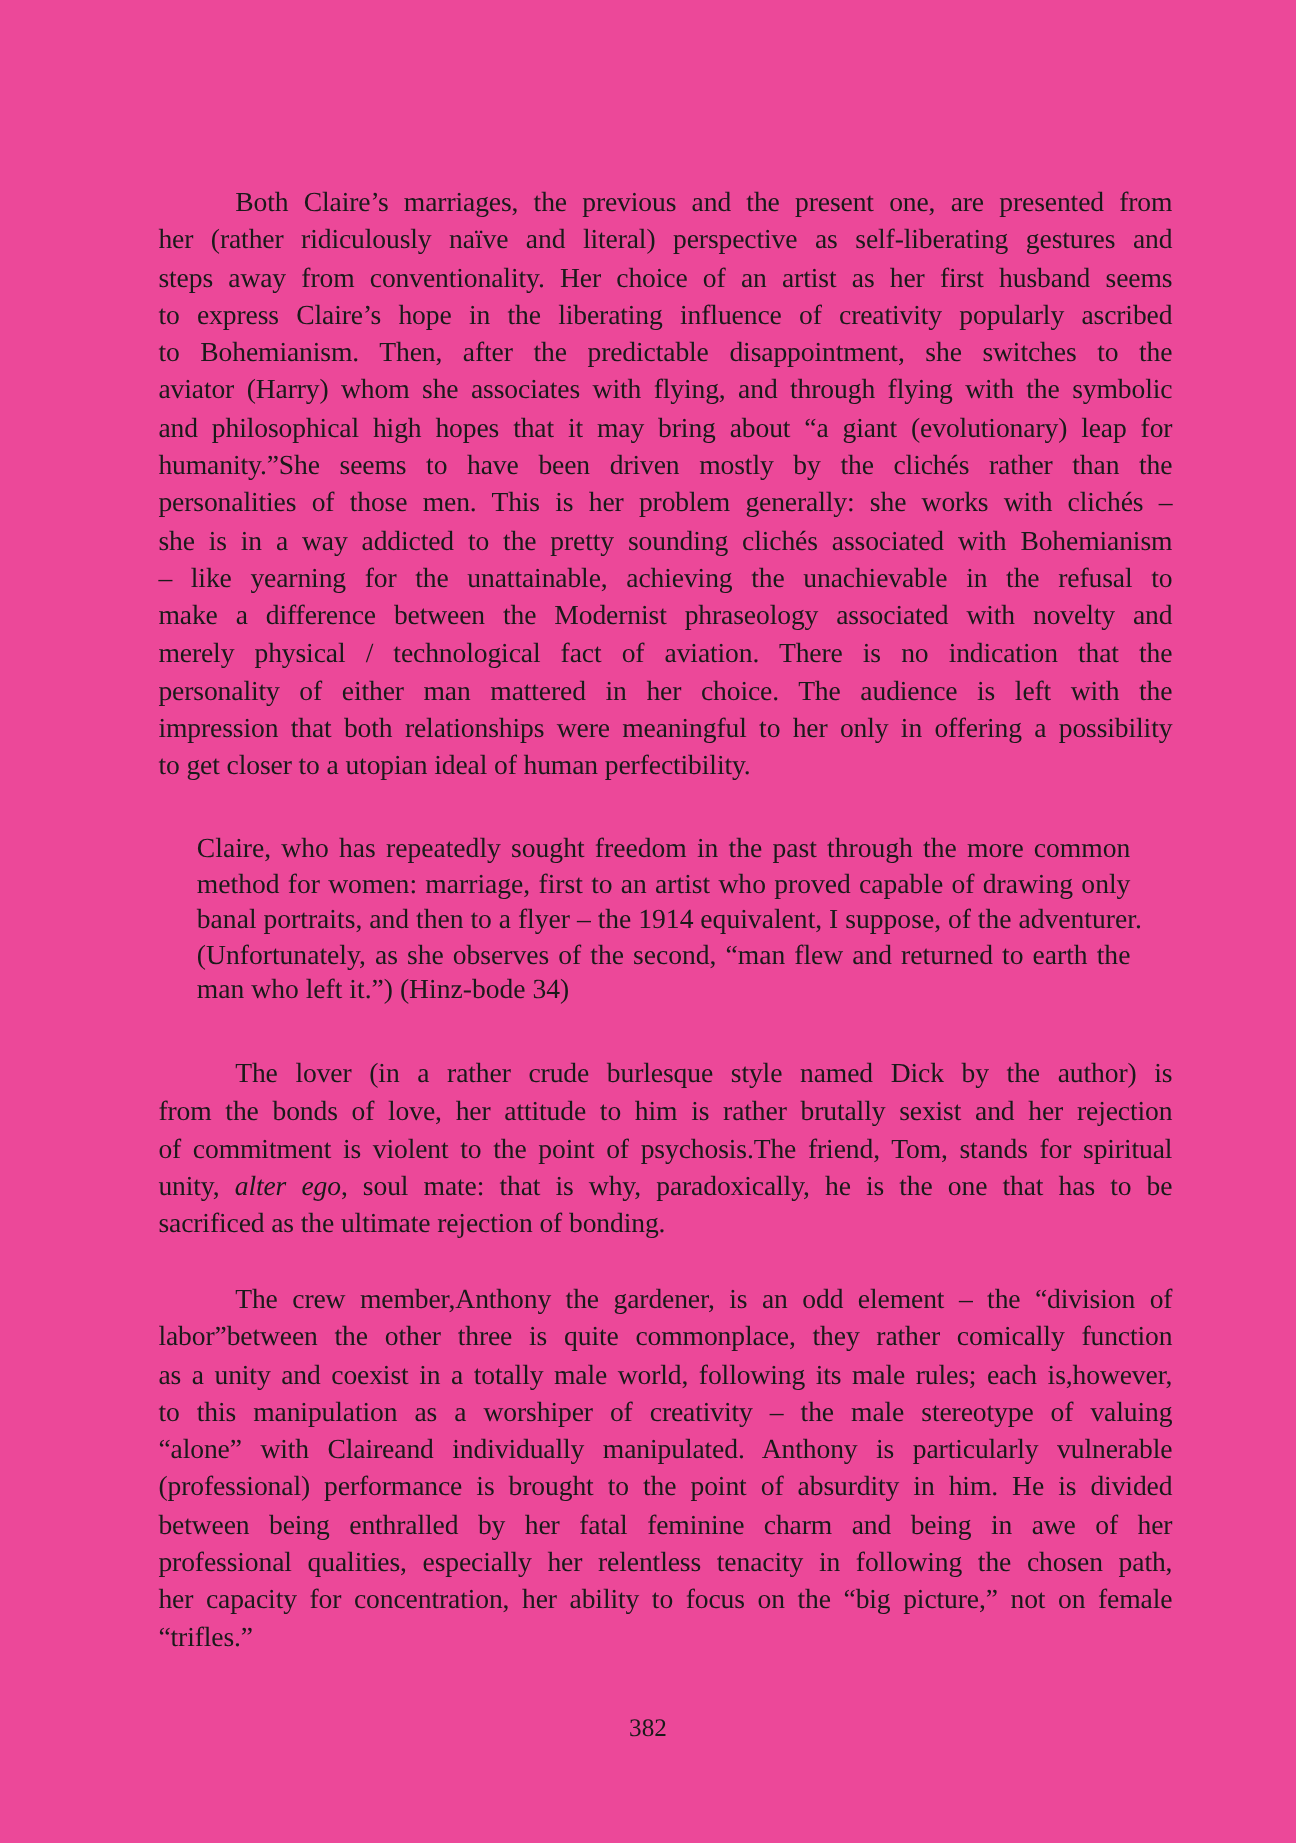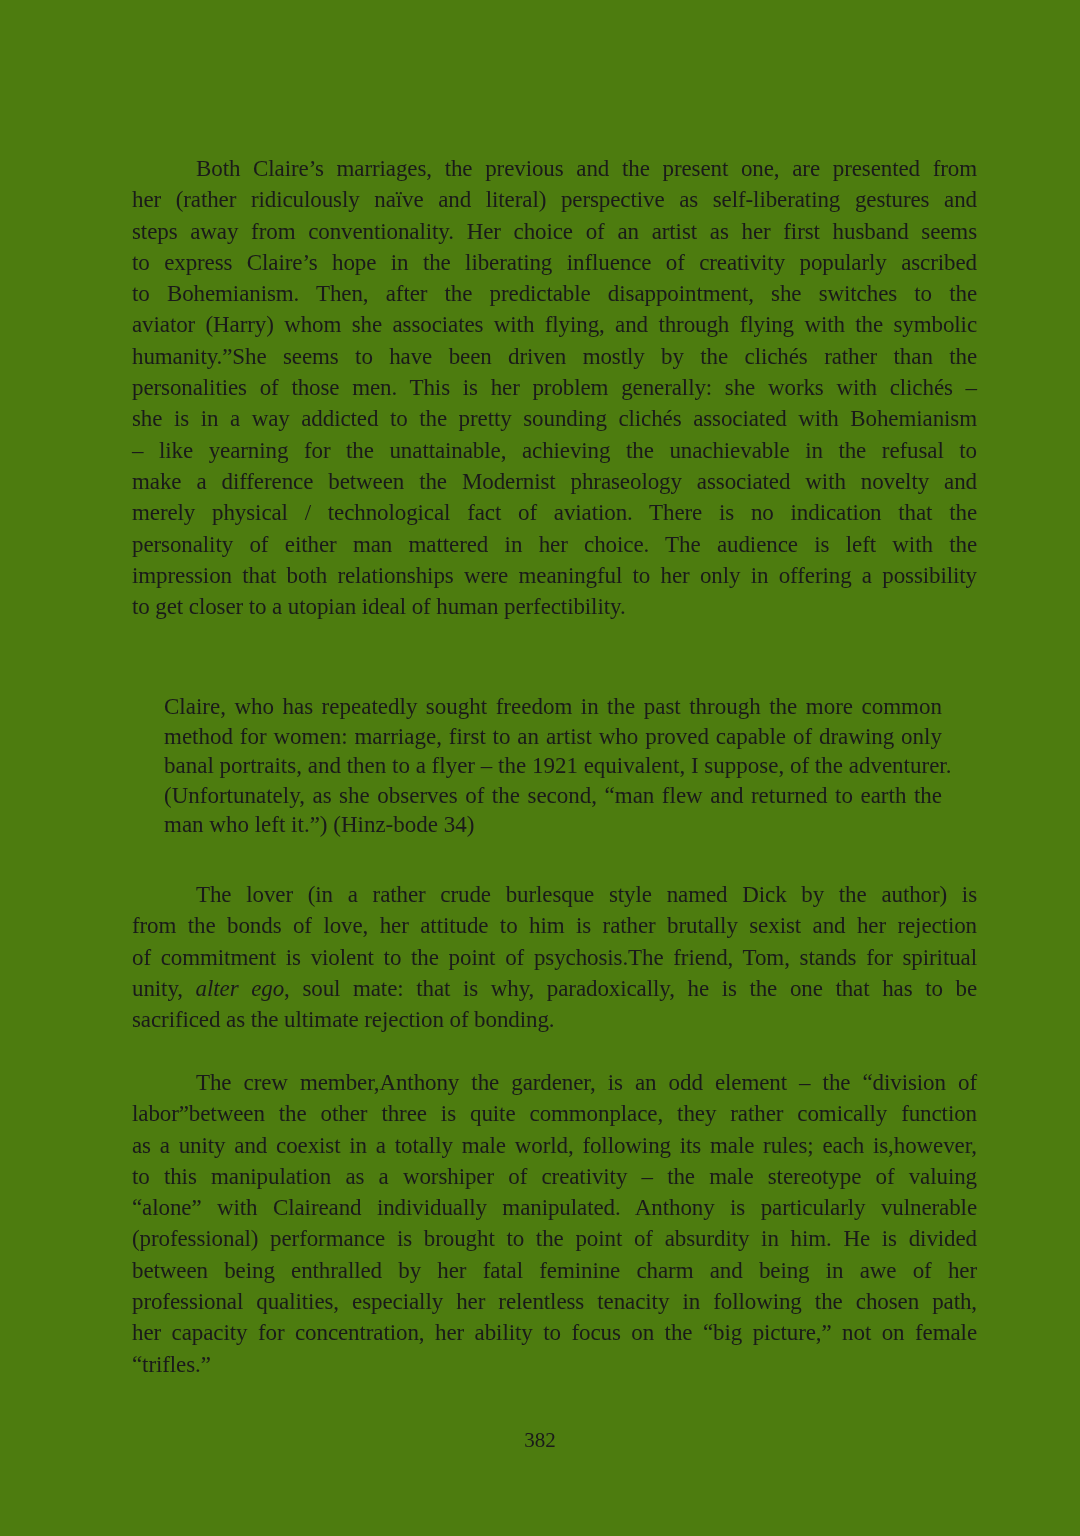--- a/index.html
+++ b/index.html
@@ -1,19 +1,19 @@
 <!DOCTYPE html>
 <html><head>
 <meta charset="utf-8">
 <style>
   html, body { margin: 0; padding: 0; background: #ffffff; }
   body { width: 1080px; height: 1536px; position: relative; overflow: hidden; }
   .page {
     position: absolute; left: 0; top: 0; width: 1080px; height: 1536px;
-    background: #4d7c0f; color: #1a1a1a;
+    background: #ec4899; color: #1a1a1a;
     font-family: "Liberation Serif", "DejaVu Serif", serif;
   }
   .para { position: absolute; left: 132px; width: 845px; }
   .line {
     display: block; height: 31.3px; line-height: 31.3px;
     font-size: 23px; white-space: nowrap;
     text-align: justify; text-align-last: justify;
     letter-spacing: -0.1px;
   }
   .line.last { text-align-last: left; }
@@ -36,35 +36,36 @@
 
 <div class="page">
 
   <div class="para" style="top:153px;">
     <span class="line indent">Both Claire’s marriages, the previous and the present one, are presented from</span>
     <span class="line">her (rather ridiculously naïve and literal) perspective as self-liberating gestures and</span>
     <span class="line">steps away from conventionality. Her choice of an artist as her first husband seems</span>
     <span class="line">to express Claire’s hope in the liberating influence of creativity popularly ascribed</span>
     <span class="line">to Bohemianism. Then, after the predictable disappointment, she switches to the</span>
     <span class="line">aviator (Harry) whom she associates with flying, and through flying with the symbolic</span>
+    <span class="line">and philosophical high hopes that it may bring about “a giant (evolutionary) leap for</span>
     <span class="line">humanity.”She seems to have been driven mostly by the clichés rather than the</span>
     <span class="line">personalities of those men. This is her problem generally: she works with clichés –</span>
     <span class="line">she is  in a way addicted to the pretty sounding clichés associated with Bohemianism</span>
     <span class="line">– like yearning for the unattainable, achieving the unachievable in the refusal to</span>
     <span class="line">make a difference between the Modernist phraseology associated with novelty and</span>
     <span class="line">merely physical / technological fact of aviation. There is no indication that the</span>
     <span class="line">personality of either man mattered in her choice. The audience is left with the</span>
     <span class="line">impression that both relationships were meaningful to her only in offering a possibility</span>
     <span class="line last">to get closer to a utopian ideal of human perfectibility.</span>
   </div>
 
   <div class="quote" style="top:692px;">
     <span class="qline">Claire, who has repeatedly sought freedom in the past through the more common</span>
     <span class="qline">method for women: marriage, first to an artist who proved capable of drawing only</span>
-    <span class="qline">banal portraits, and then to a flyer – the 1921 equivalent, I suppose, of the adventurer.</span>
+    <span class="qline">banal portraits, and then to a flyer – the 1914 equivalent, I suppose, of the adventurer.</span>
     <span class="qline">(Unfortunately, as she observes of the second, “man flew and returned to earth the</span>
     <span class="qline last">man who left it.”) (Hinz-bode 34)</span>
   </div>
 
   <div class="para" style="top:879px;">
     <span class="line indent">The lover (in a rather crude burlesque style named Dick by the author) is</span>
     <span class="line">from the bonds of love, her attitude to him is rather brutally sexist and her rejection</span>
     <span class="line">of commitment is violent to the point of psychosis.The friend, Tom, stands for spiritual</span>
     <span class="line"><span>unity, </span><i>alter ego</i><span>, soul mate: that is why, paradoxically, he is the one that has to be</span></span>
     <span class="line last">sacrificed as the ultimate rejection of bonding.</span>

